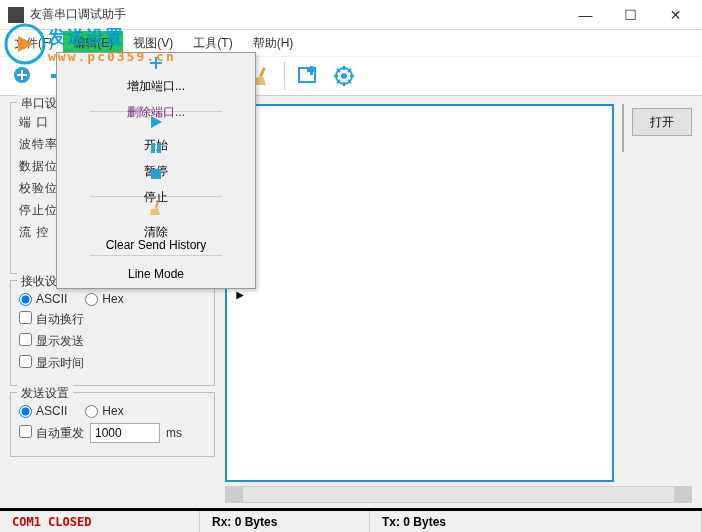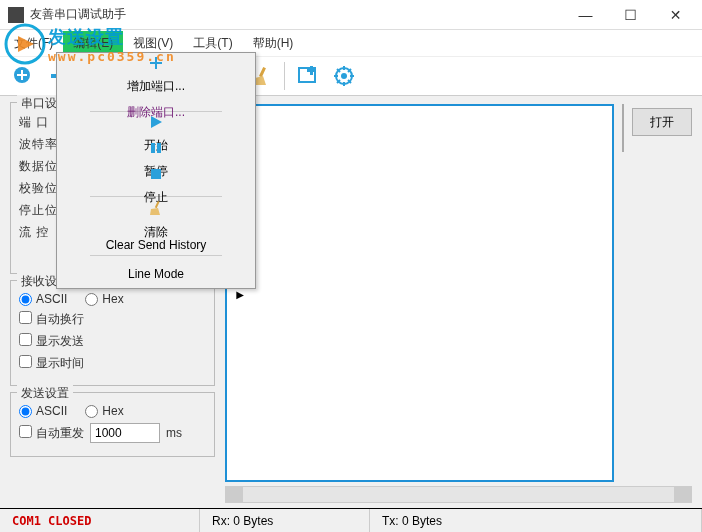--- a/index.html
+++ b/index.html
@@ -27,22 +27,22 @@
   .spin { width: 70px; height: 20px; border: 1px solid #aaa; background: #fff; font-size: 12px; padding: 0 4px; }
   .content { flex: 1; padding: 8px 10px 4px 0; display: flex; flex-direction: row; gap: 8px; }
   .display-box { flex: 1; background: #fff; border: 2px solid #1e90d6; }
   .send-row { display: flex; gap: 8px; align-items: flex-start; }
   .send-input { flex: 1; height: 48px; background: #fff; border: 1px solid #aaa; }
   .open-btn { width: 60px; height: 28px; background: #e1e1e1; border: 1px solid #adadad; font-size: 12px; margin-top: 4px; }
   .hsb-area { height: 18px; display: flex; padding: 0 10px 0 225px; }
   .hsb { flex: 1; height: 17px; background: #e5e5e5; border: 1px solid #ccc; position: relative; }
   .hsb .arrow { position: absolute; top: 0; width: 17px; height: 15px; background: #ccc; }
   .hsb .arrow.l { left: 0; } .hsb .arrow.r { right: 0; }
-  .statusbar { position: absolute; bottom: 0; left: 0; right: 0; height: 24px; display: flex; align-items: center; background: #f0f0f0; font-size: 12px; border-top: 1px solid #000000; }
-  .status-cell { padding: 0 12px; border-right: 1px solid #ccc; height: 100%; display: flex; align-items: center; }
+  .statusbar { position: absolute; bottom: 0; left: 0; right: 0; height: 24px; display: flex; align-items: center; background: #f0f0f0; font-size: 12px; border-top: 3px solid #000000; }
+  .status-cell { padding: 0 12px; border-right: 1px solid #ccc; height: 100%; display: flex; align-items: center; font-weight: bold; }
   .status-cell.red { color: #d00000; font-weight: bold; font-family: Consolas, monospace; }
   
   .dropdown { position: absolute; top: 52px; left: 56px; width: 200px; background: #f0f0f0; border: 1px solid #999; box-shadow: 2px 2px 4px rgba(0,0,0,0.2); z-index: 20; padding: 3px; }
   .dd-item { height: 26px; display: flex; align-items: center; padding: 0 8px 0 8px; font-size: 12px; gap: 8px; flex-direction: column; }
   .dd-item.disabled { color: #701a75; }
   .dd-icon { width: 20px; height: 20px; display: flex; align-items: center; justify-content: center; }
   .dd-sep { height: 1px; background: #ccc; margin: 3px 30px 3px 30px; }
   .dd-arrow { margin-left: auto; font-size: 10px; }
   
   .watermark { position: absolute; top: 18px; left: 0; width: 190px; height: 52px; pointer-events: none; opacity: 0.9; z-index: 30; display: flex; align-items: center; gap: 2px; padding-left: 4px;}

